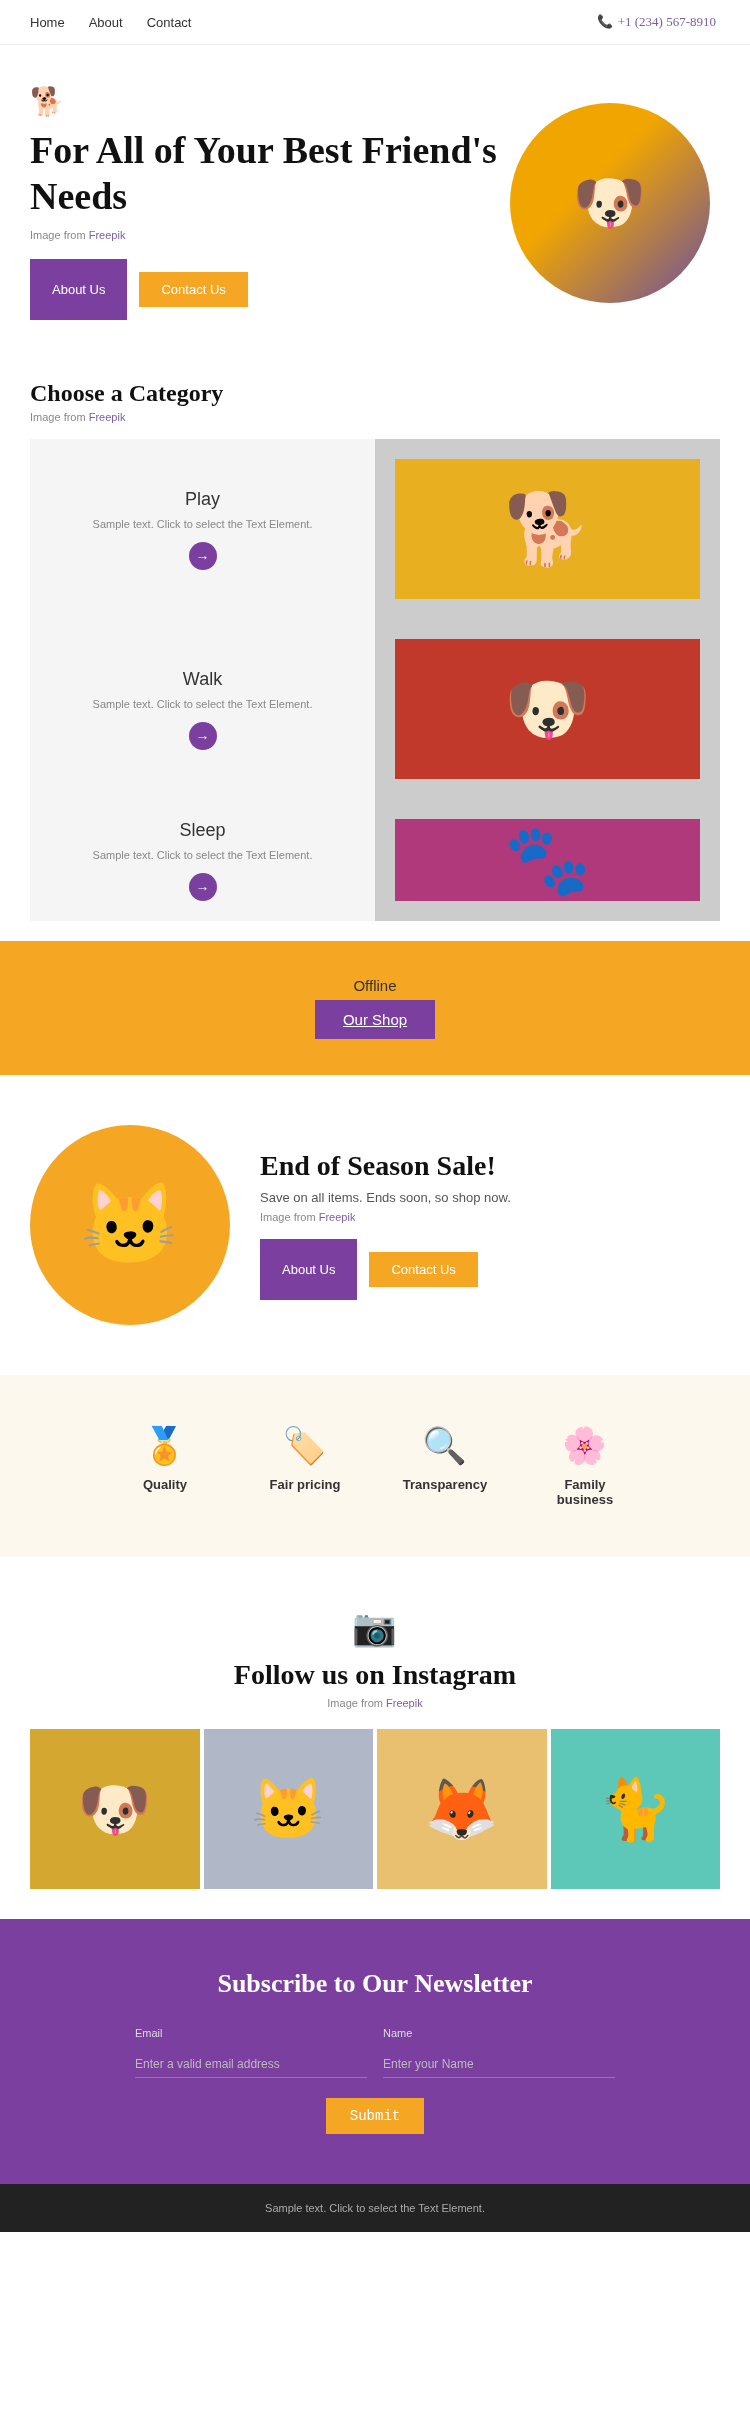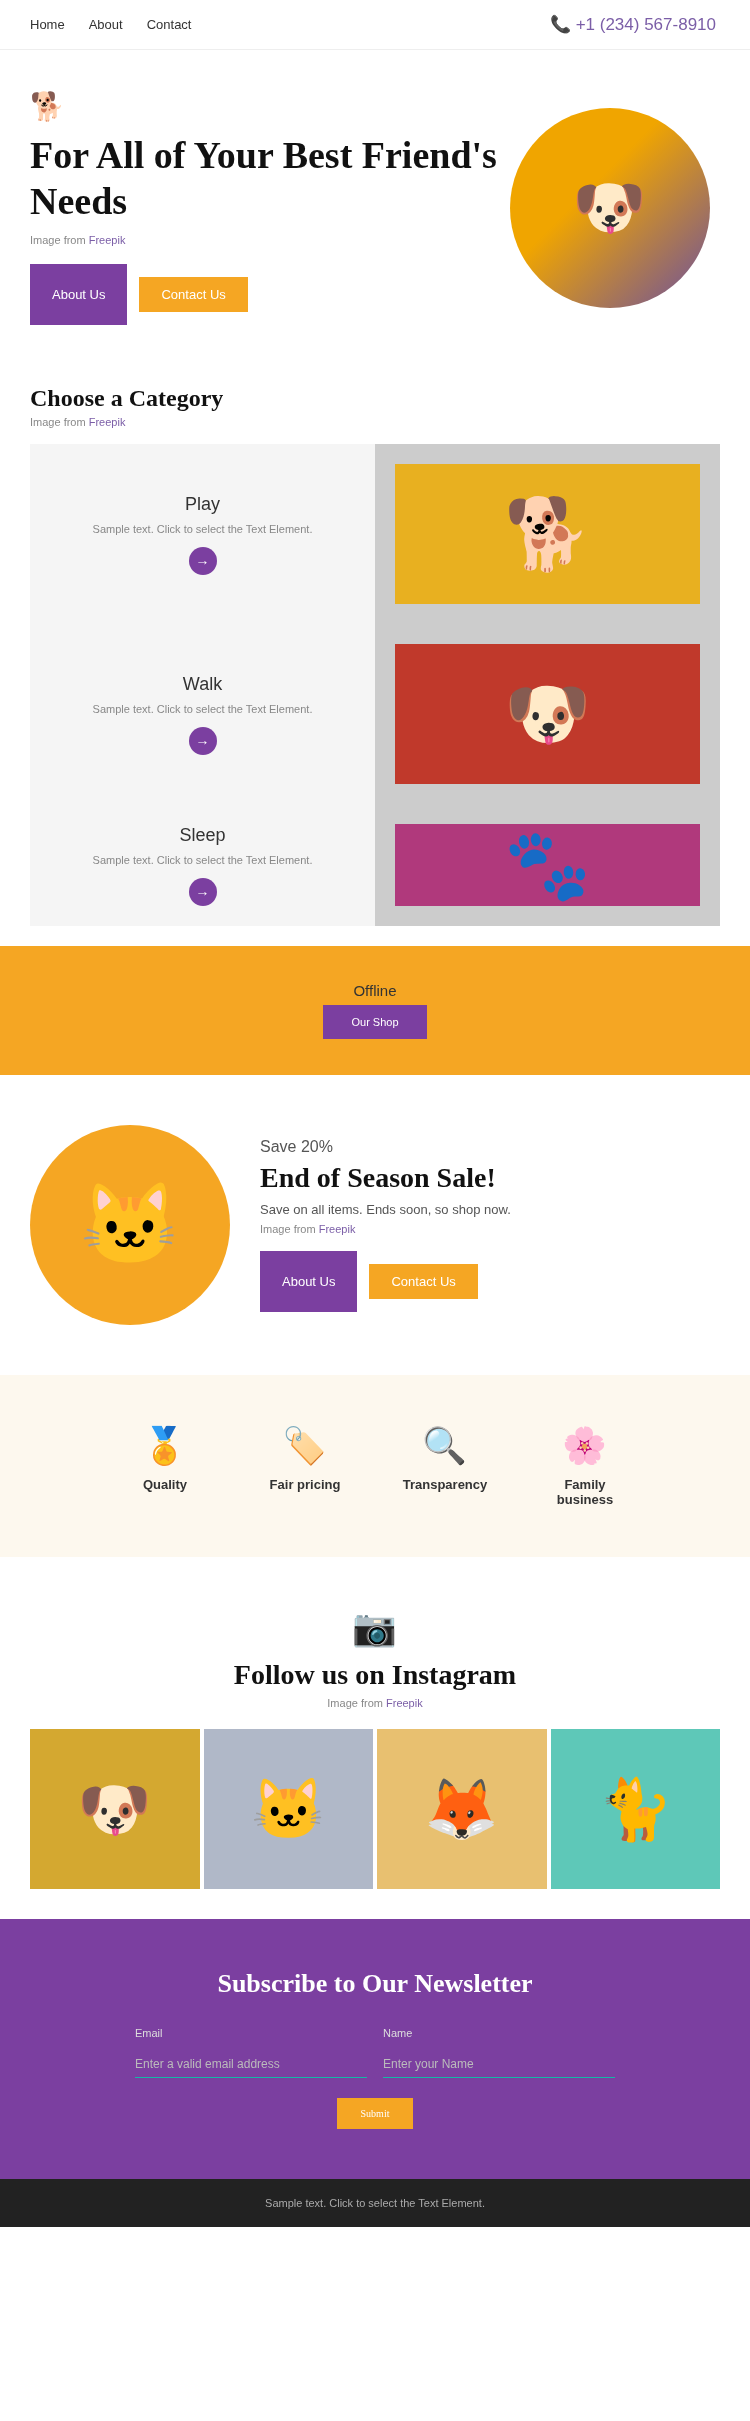--- a/index.html
+++ b/index.html
@@ -5,21 +5,21 @@
     * { margin: 0; padding: 0; box-sizing: border-box; }
     body { font-family: 'Georgia', serif; width: 750px; background: #fff; }
 
     
     nav {
       display: flex; align-items: center; justify-content: space-between;
       padding: 14px 30px; background: #fff; border-bottom: 1px solid #eee;
     }
     .nav-links { display: flex; gap: 24px; }
     .nav-links a { text-decoration: none; color: #333; font-size: 13px; font-family: sans-serif; }
-    .nav-phone { font-size: 17px; color: #333; font-family: Liberation Sans, sans-serif; margin-left: 11px; }
+    .nav-phone { font-size: 13px; color: #333; font-family: Liberation Serif, serif; margin-left: 11px; }
     .nav-phone span { color: #7b5ea7; margin-right: 4px; }
 
     
     .hero {
       display: flex; align-items: center; padding: 40px 30px 20px 30px;
       position: relative; overflow: hidden;
     }
     .hero-left { flex: 1; }
     .hero-icon { font-size: 28px; margin-bottom: 10px; }
     .hero-title { font-size: 38px; font-weight: bold; line-height: 1.2; color: #111; margin-bottom: 10px; }
@@ -83,21 +83,21 @@
     }
 
     
     .sale-banner {
       background: #f5a623; text-align: center; padding: 36px 40px;
     }
     .sale-label { font-size: 15px; color: #333; font-family: sans-serif; margin-bottom: 6px; }
     .sale-title { font-size: 32px; font-weight: bold; color: #111; margin-bottom: 20px; }
     .btn-purple-outline {
       background: #7b3fa0; color: #fff; border: none; padding: 11px 28px;
-      font-size: 11px; cursor: pointer; font-family: sans-serif;
+      font-size: 15px; cursor: pointer; font-family: sans-serif; text-decoration: underline;
     }
 
     
     .cat-section {
       display: flex; align-items: center; padding: 50px 30px; gap: 30px;
     }
     .cat-circle {
       flex: 0 0 200px; width: 200px; height: 200px; border-radius: 50%;
       background: #f5a623; overflow: hidden;
       display: flex; align-items: center; justify-content: center; font-size: 80px;
@@ -139,21 +139,21 @@
     .newsletter-group { flex: 1; display: flex; flex-direction: column; align-items: flex-start; gap: 12px; }
     .newsletter-label { font-size: 11px; color: #ddd; font-family: sans-serif; }
     .newsletter-input {
       width: 100%; background: transparent; border: none; border-bottom: 1px solid #14b8a6;
       color: #ddd; padding: 6px 0; font-size: 12px; font-family: sans-serif;
       outline: none;
     }
     .newsletter-input::placeholder { color: #bbb; }
     .btn-yellow-sm {
       background: #f5a623; color: #fff; border: none; padding: 10px 24px;
-      font-size: 10px; cursor: pointer; font-family: Liberation Serif, serif; margin-top: 4px;
+      font-size: 14px; cursor: pointer; font-family: Liberation Mono, monospace; margin-top: 4px;
     }
 
     
     footer {
       background: #222; text-align: center; padding: 18px;
       font-size: 11px; color: #aaa; font-family: sans-serif;
     }
   </style>
 </head>
 <body>
@@ -224,21 +224,20 @@
 </section>
 
 <section class="sale-banner">
   <div class="sale-label">Offline</div>
   <button class="btn-purple-outline">Our Shop</button>
 </section>
 
 <section class="cat-section">
   <div class="cat-circle">🐱</div>
   <div class="cat-info">
-    <div class="cat-save">Save 20%</div>
     <div class="cat-title">End of Season Sale!</div>
     <div class="cat-desc">Save on all items. Ends soon, so shop now.</div>
     <div class="cat-img-credit">
       <span>Image from</span> <a>Freepik</a>
     </div>
     <div>
       <button class="btn-purple">About Us</button>
       <button class="btn-yellow">Contact Us</button>
     </div>
   </div>

